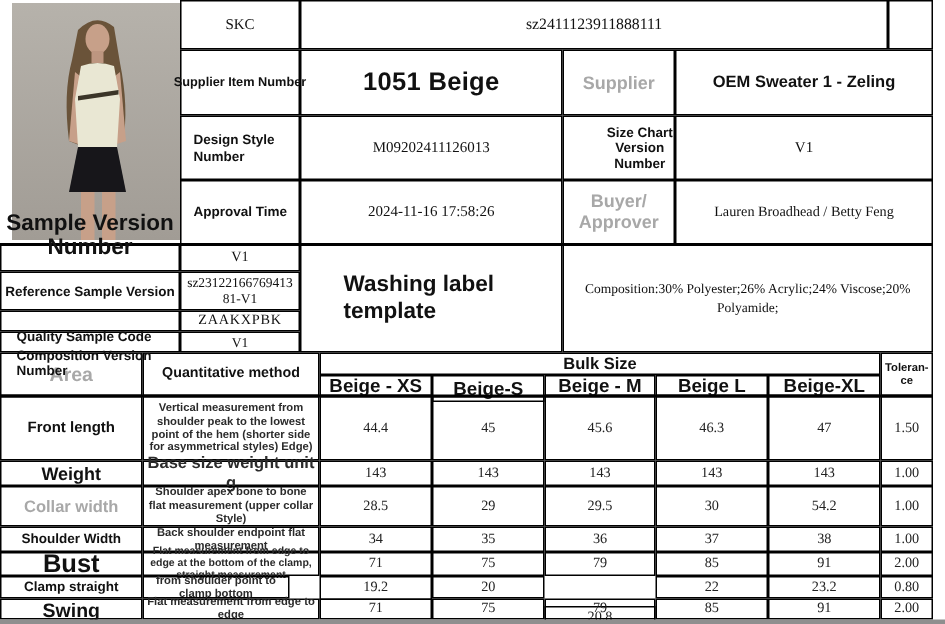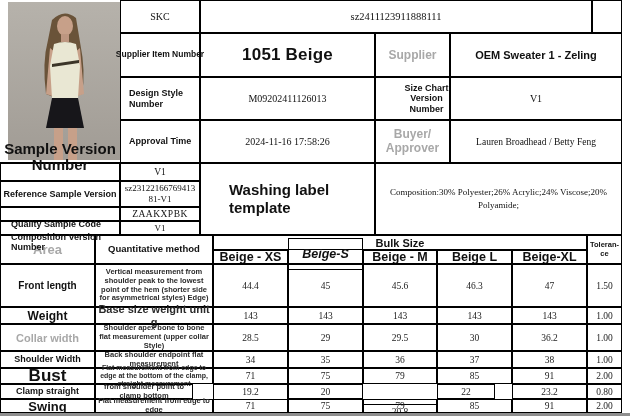--- a/index.html
+++ b/index.html
@@ -92,21 +92,21 @@
 
   <div class="cell" style="left:200px;top:163px;width:175px;height:72px;font-weight:bold;font-size:15px;justify-content:flex-start;text-align:left;padding-left:28px;line-height:1.2;">Washing label template</div>
   <div class="cell serif" style="left:375px;top:163px;width:247px;height:72px;font-size:9px;padding:0 4px;line-height:1.4;">Composition:30% Polyester;26% Acrylic;24% Viscose;20% Polyamide;</div>
 
   <div class="cell lbl-grey" style="left:0;top:235px;width:95px;height:29px;font-size:13px;">Area</div>
   <div class="cell lbl" style="left:95px;top:235px;width:118px;height:29px;font-size:9.5px;">Quantitative method</div>
   <div class="cell" style="left:213px;top:235px;width:374px;height:15px;font-weight:bold;font-size:11px;">Bulk Size</div>
   <div class="cell lbl" style="left:587px;top:235px;width:35px;height:29px;font-size:7.5px;">Toleran-ce</div>
 
   <div class="cell" style="left:213px;top:250px;width:75px;height:14px;font-weight:bold;font-size:12.5px;">Beige - XS</div>
-  <div class="cell" style="left:288px;top:238px;width:75px;height:32px;font-weight:bold;font-size:12.5px;font-style:italic;">Beige-S</div>
+  <div class="cell" style="left:288px;top:250px;width:75px;height:18px;font-weight:bold;font-size:12.5px;">Beige-S</div>
   <div class="cell" style="left:363px;top:250px;width:74px;height:14px;font-weight:bold;font-size:12.5px;">Beige - M</div>
   <div class="cell" style="left:437px;top:250px;width:75px;height:14px;font-weight:bold;font-size:12.5px;">Beige L</div>
   <div class="cell" style="left:512px;top:250px;width:75px;height:14px;font-weight:bold;font-size:12.5px;">Beige-XL</div>
   <div class="thickline" style="left:0;top:263px;width:622px;height:1.5px;"></div>
 
   <div class="cell" style="left:0;top:264px;width:95px;height:43px;font-weight:bold;font-size:10px;">Front length</div>
   <div class="cell method" style="left:95px;top:264px;width:118px;height:43px;padding:0 1px;">Vertical measurement from shoulder peak to the lowest point of the hem (shorter side for asymmetrical styles) Edge)</div>
   <div class="cell val" style="left:213px;top:264px;width:75px;height:43px;">44.4</div>
   <div class="cell val" style="left:288px;top:264px;width:75px;height:43px;">45</div>
   <div class="cell val" style="left:363px;top:264px;width:74px;height:43px;">45.6</div>
@@ -122,21 +122,21 @@
   <div class="cell val" style="left:437px;top:307px;width:75px;height:17px;">143</div>
   <div class="cell val" style="left:512px;top:307px;width:75px;height:17px;">143</div>
   <div class="cell val" style="left:587px;top:307px;width:35px;height:17px;">1.00</div>
 
   <div class="cell lbl-grey" style="left:0;top:324px;width:95px;height:27px;font-size:11px;">Collar width</div>
   <div class="cell method" style="left:95px;top:324px;width:118px;height:27px;padding:0 1px;">Shoulder apex bone to bone flat measurement (upper collar Style)</div>
   <div class="cell val" style="left:213px;top:324px;width:75px;height:27px;">28.5</div>
   <div class="cell val" style="left:288px;top:324px;width:75px;height:27px;">29</div>
   <div class="cell val" style="left:363px;top:324px;width:74px;height:27px;">29.5</div>
   <div class="cell val" style="left:437px;top:324px;width:75px;height:27px;">30</div>
-  <div class="cell val" style="left:512px;top:324px;width:75px;height:27px;">36.2</div>
+  <div class="cell val" style="left:512px;top:324px;width:75px;height:27px;">54.2</div>
   <div class="cell val" style="left:587px;top:324px;width:35px;height:27px;">1.00</div>
 
   <div class="cell" style="left:0;top:351px;width:95px;height:17px;font-weight:bold;font-size:9px;line-height:1.1;">Shoulder Width</div>
   <div class="cell method" style="left:95px;top:351px;width:118px;height:17px;padding:0 1px;">Back shoulder endpoint flat measurement</div>
   <div class="cell val" style="left:213px;top:351px;width:75px;height:17px;">34</div>
   <div class="cell val" style="left:288px;top:351px;width:75px;height:17px;">35</div>
   <div class="cell val" style="left:363px;top:351px;width:74px;height:17px;">36</div>
   <div class="cell val" style="left:437px;top:351px;width:75px;height:17px;">37</div>
   <div class="cell val" style="left:512px;top:351px;width:75px;height:17px;">38</div>
   <div class="cell val" style="left:587px;top:351px;width:35px;height:17px;">1.00</div>
@@ -148,21 +148,21 @@
   <div class="cell val" style="left:363px;top:368px;width:74px;height:16px;">79</div>
   <div class="cell val" style="left:437px;top:368px;width:75px;height:16px;">85</div>
   <div class="cell val" style="left:512px;top:368px;width:75px;height:16px;">91</div>
   <div class="cell val" style="left:587px;top:368px;width:35px;height:16px;">2.00</div>
 
   <div class="cell" style="left:0;top:384px;width:95px;height:15px;font-weight:bold;font-size:9px;line-height:1.1;">Clamp straight</div>
   <div class="cell method" style="left:95px;top:384px;width:98px;height:15px;padding:0 1px;">from shoulder point to clamp bottom</div>
   <div class="cell val" style="left:213px;top:384px;width:75px;height:16px;">19.2</div>
   <div class="cell val" style="left:288px;top:384px;width:75px;height:15px;">20</div>
   <div class="cell val" style="left:363px;top:404px;width:74px;height:15px;">20.8</div>
-  <div class="cell val" style="left:437px;top:384px;width:58px;height:15px;">22</div>
+  <div class="cell val" style="left:437px;top:384px;width:75px;height:15px;">22</div>
   <div class="cell val" style="left:512px;top:384px;width:75px;height:15px;">23.2</div>
   <div class="cell val" style="left:587px;top:384px;width:35px;height:15px;">0.80</div>
 
   <div class="cell" style="left:0;top:399px;width:95px;height:14px;font-weight:bold;font-size:13px;">Swing</div>
   <div class="cell method" style="left:95px;top:399px;width:118px;height:14px;padding:0 1px;">Flat measurement from edge to edge</div>
   <div class="cell val" style="left:213px;top:399px;width:75px;height:14px;">71</div>
   <div class="cell val" style="left:288px;top:399px;width:75px;height:14px;">75</div>
   <div class="cell val" style="left:363px;top:399px;width:74px;height:14px;">79</div>
   <div class="cell val" style="left:437px;top:399px;width:75px;height:14px;">85</div>
   <div class="cell val" style="left:512px;top:399px;width:75px;height:14px;">91</div>

